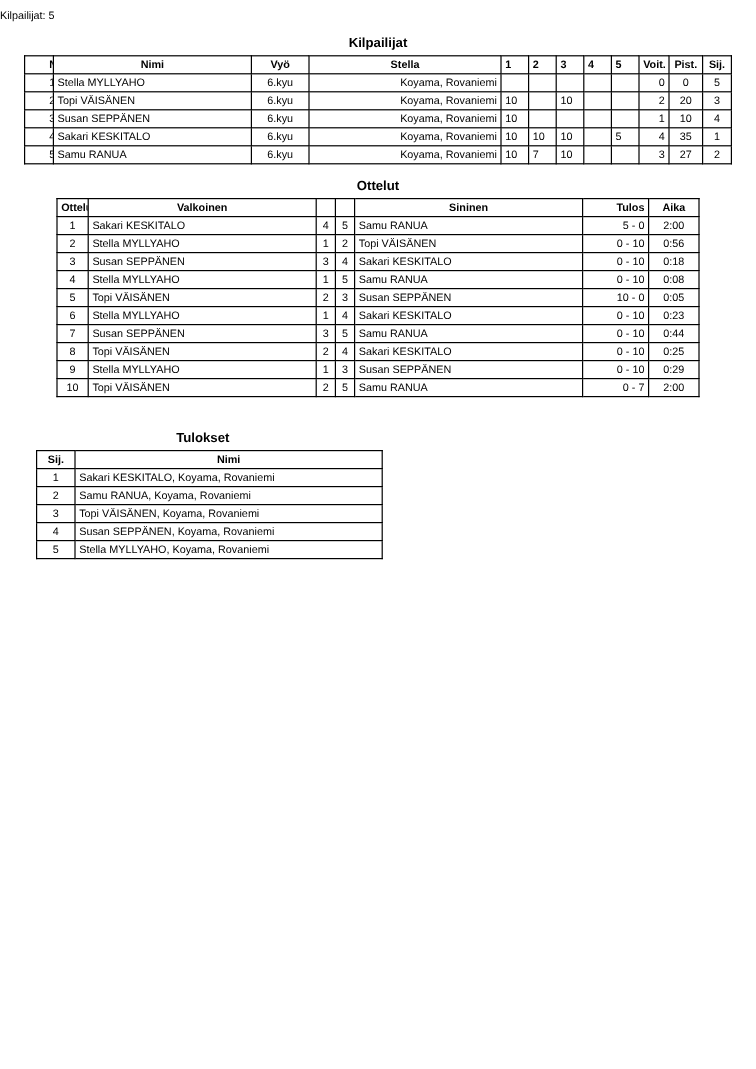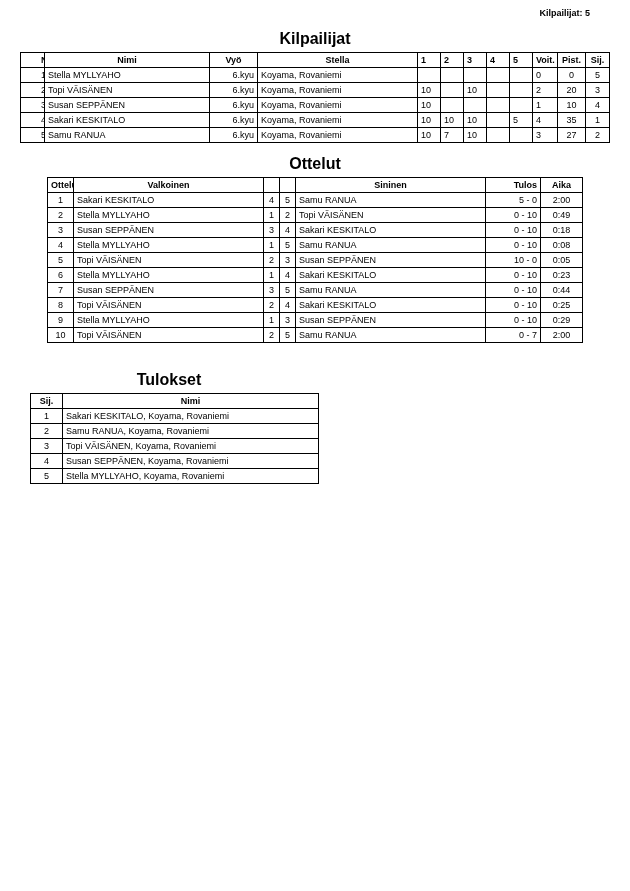--- a/index.html
+++ b/index.html
@@ -24,28 +24,28 @@
   }
   .doc-title {
     text-align: center;
     font-size: 18px;
     font-weight: bold;
     letter-spacing: 0.3px;
     margin: 22px 0 0 0;
     white-space: pre;
   }
   .count-line {
-    text-align: right;
+    text-align: left;
     font-size: 9px;
-    font-weight: bold;
+    font-weight: normal;
     margin: 8px 40px 0 0;
   }
   .section-title {
     text-align: center;
-    font-size: 16px;
+    font-size: 11px;
     font-weight: bold;
     margin: 8px 0 4px 0;
   }
   table {
     border-collapse: collapse;
     font-size: 9px;
     background: #ffffff;
   }
   table td, table th {
     border: 1px solid #000000;
@@ -61,24 +61,24 @@
     text-align: center;
   }
   
   #competitors-table {
     margin: 0 auto;
     width: 550px;
     table-layout: fixed;
   }
   #competitors-table .c-no     { width: 20px; text-align: center; padding-left: 20px; }
   #competitors-table .c-name   { width: 165px; text-align: left; }
-  #competitors-table .c-belt   { width: 48px; text-align: right; }
-  #competitors-table .c-club   { width: 160px; text-align: left; }
+  #competitors-table .c-belt   { width: 48px; text-align: center; }
+  #competitors-table .c-club   { width: 160px; text-align: right; }
   #competitors-table .c-m      { width: 23px; text-align: left; }
-  #competitors-table .c-wins   { width: 25px; text-align: left; }
+  #competitors-table .c-wins   { width: 25px; text-align: right; }
   #competitors-table .c-points { width: 28px; text-align: center; }
   #competitors-table .c-rank   { width: 24px; text-align: center; }
   #competitors-table thead th.c-name,
   #competitors-table thead th.c-belt,
   #competitors-table thead th.c-club { text-align: center; }
 
   
   #matches-table {
     margin: 0 auto;
     width: 535px;
@@ -235,21 +235,21 @@
           <td class="m-res">5 - 0</td>
           <td class="m-time">2:00</td>
         </tr>
         <tr>
           <td class="m-no">2</td>
           <td class="m-white">Stella MYLLYAHO</td>
           <td class="m-ws">1</td>
           <td class="m-bs">2</td>
           <td class="m-blue">Topi VÄISÄNEN</td>
           <td class="m-res">0 - 10</td>
-          <td class="m-time">0:49</td>
+          <td class="m-time">0:56</td>
         </tr>
         <tr>
           <td class="m-no">3</td>
           <td class="m-white">Susan SEPPÄNEN</td>
           <td class="m-ws">3</td>
           <td class="m-bs">4</td>
           <td class="m-blue">Sakari KESKITALO</td>
           <td class="m-res">0 - 10</td>
           <td class="m-time">0:18</td>
         </tr>

